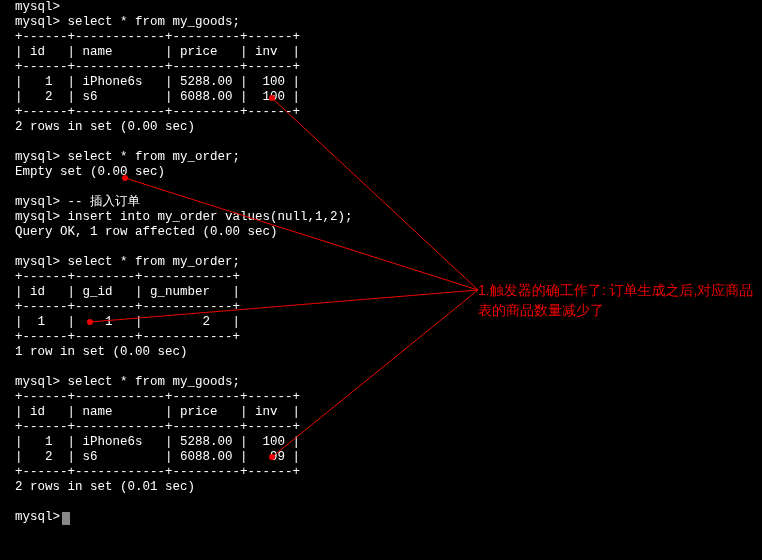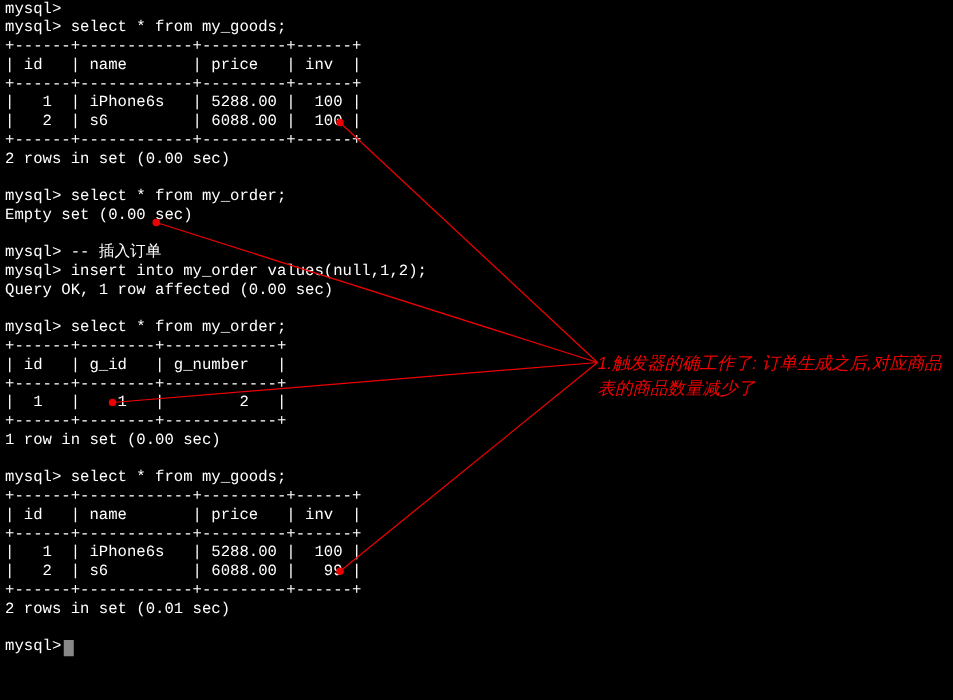--- a/index.html
+++ b/index.html
@@ -9,35 +9,34 @@
     height: 560px;
     background: #000;
     font-family: Consolas, "Courier New", monospace;
     font-size: 12.5px;
     line-height: 15px;
     color: #fff;
     overflow: hidden;
     position: relative;
   }
   .terminal {
-    padding: 0 4px;
+    padding: 0 15px;
     white-space: pre;
   }
   .line { display: block; height: 15px; }
   .annotation-box {
     position: absolute;
     left: 478px;
     top: 280px;
     width: 280px;
     color: #e00;
     font-family: "Microsoft YaHei", sans-serif;
     font-size: 14px;
     line-height: 20px;
     white-space: normal;
-    font-style: italic;
   }
   .annotation-box .para2 { margin-top: 20px; }
   .red-dot {
     position: absolute;
     width: 6px; height: 6px;
     border-radius: 50%;
     background: #e00;
     transform: translate(-50%, -50%);
   }
   svg.overlay {

